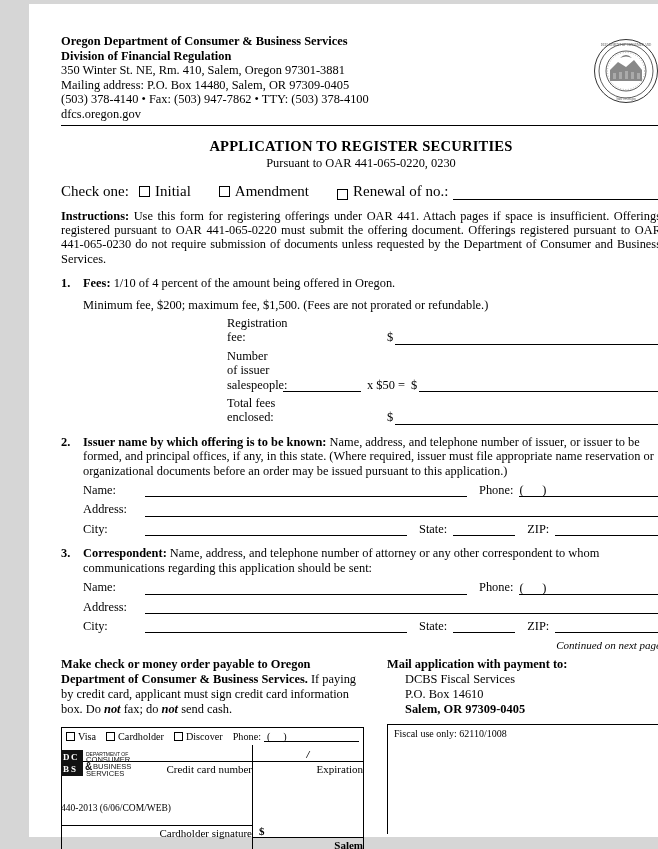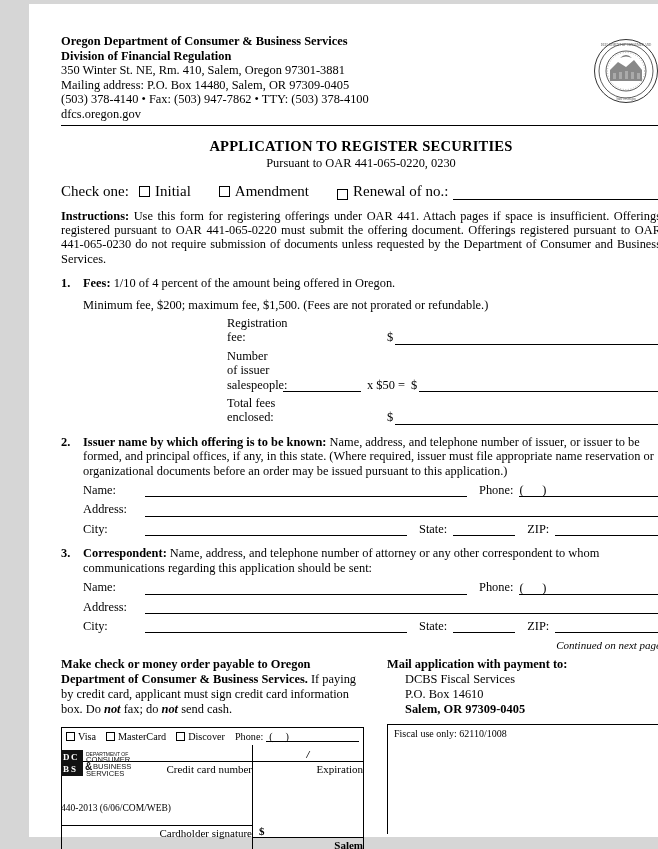--- a/index.html
+++ b/index.html
@@ -273,21 +273,21 @@
         </div>
 
         <div class="ccbox">
           <div class="ccrow1">
             <span class="ccopt">
               <span class="cb"></span>
                 <span>Visa</span>
             </span>
             <span class="ccopt">
               <span class="cb"></span>
-                <span>MasterCard</span>
+                <span>Cardholder</span>
             </span>
             <span class="ccopt">
               <span class="cb"></span>
                 <span>Discover</span>
             </span>
             <span class="ccphone">
               <span>Phone:</span>
               <span class="pl">(&nbsp;&nbsp;&nbsp;&nbsp;&nbsp;)</span>
             </span>
           </div>

